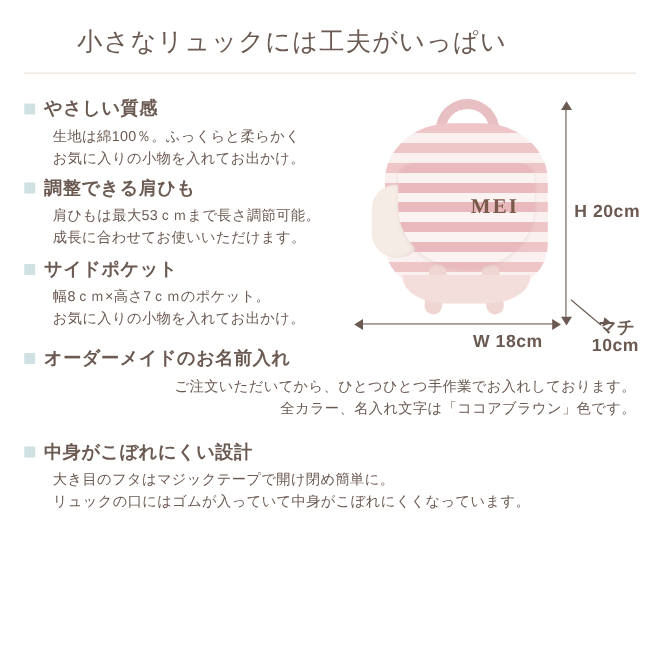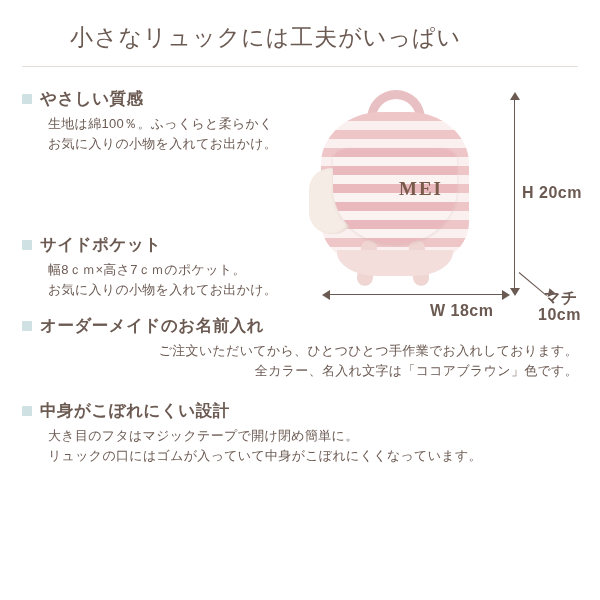--- a/index.html
+++ b/index.html
@@ -73,21 +73,21 @@
   }
   .sec-body div { white-space: nowrap; }
 
   
   .narrow { width: 300px; }
   .wide { width: 556px; }
 
   
   .photo-wrap {
     position: absolute;
-    left: 295px;
+    left: 324px;
     top: 84px;
     width: 200px;
     height: 215px;
   }
 
   .bag {
     position: absolute;
     left: 8px;
     top: 6px;
     width: 184px;
@@ -257,20 +257,30 @@
     <div class="sec-head">
       <span class="bullet"></span>
       <span>やさしい質感</span>
     </div>
     <div class="sec-body">
       <div>生地は綿100％。ふっくらと柔らかく</div>
       <div>お気に入りの小物を入れてお出かけ。</div>
     </div>
   </div>
 
+  <div class="section narrow" style="top:160px;">
+    <div class="sec-head">
+      <span class="bullet"></span>
+      <span>調整できる肩ひも</span>
+    </div>
+    <div class="sec-body">
+      <div>肩ひもは最大53ｃｍまで長さ調節可能。</div>
+      <div>成長に合わせてお使いいただけます。</div>
+    </div>
+  </div>
 
   <div class="section narrow" style="top:234px;">
     <div class="sec-head">
       <span class="bullet"></span>
       <span>サイドポケット</span>
     </div>
     <div class="sec-body">
       <div>幅8ｃｍ×高さ7ｃｍのポケット。</div>
       <div>お気に入りの小物を入れてお出かけ。</div>
     </div>

